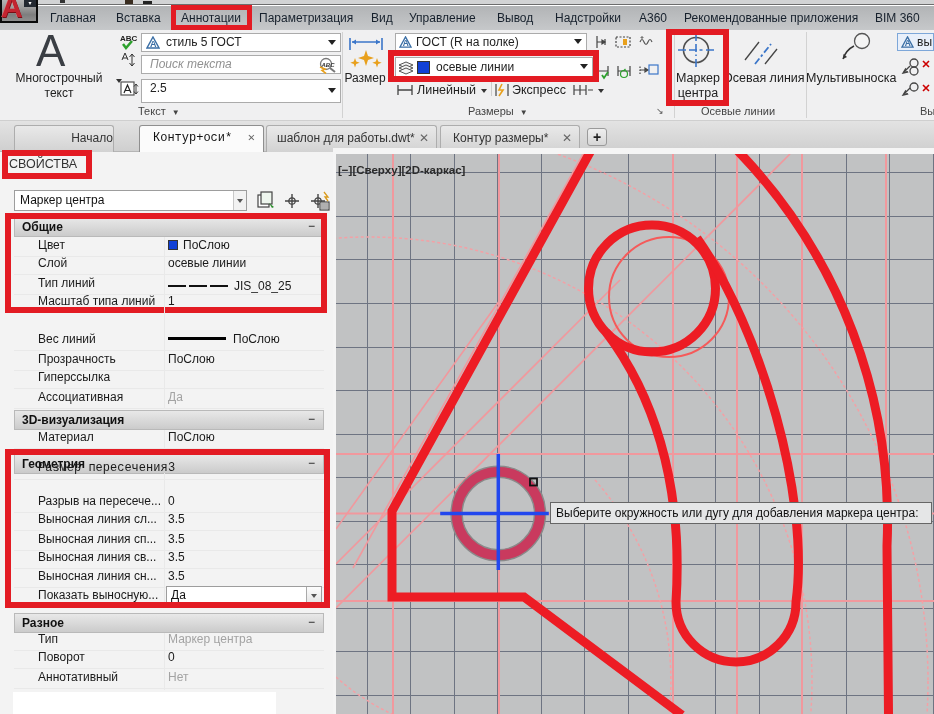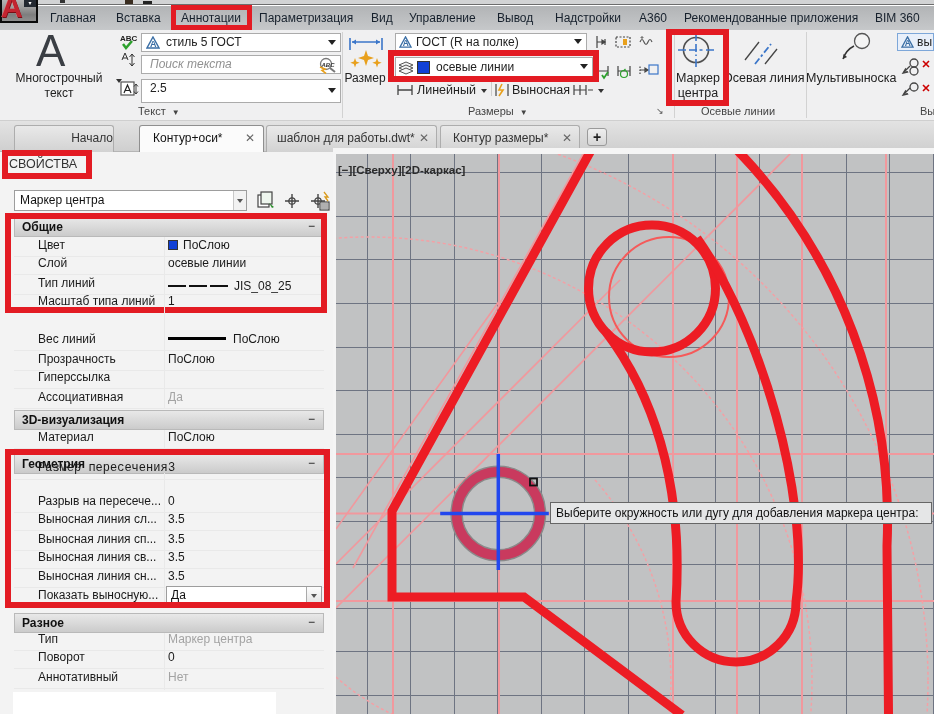--- a/index.html
+++ b/index.html
@@ -116,21 +116,21 @@
 <svg class="abs" style="left:396px;top:52px;" width="18" height="16" viewBox="0 0 18 16">
         <path d="M2,3 v10 M16,3 v10 M2,8 h14" stroke="#444" stroke-width="1.3"></path>
       </svg>
 <div class="abs" style="left:417px;top:53px;font-size:12.5px;color:#222;">Линейный</div>
 <div class="abs" style="left:481px;top:59px;width:0;height:0;border-left:3.5px solid transparent;border-right:3.5px solid transparent;border-top:4px solid #333;"></div>
 <div class="abs" style="left:491px;top:52px;width:1px;height:14px;background:#ccc;"></div>
 <svg class="abs" style="left:494px;top:52px;" width="16" height="16" viewBox="0 0 16 16">
         <path d="M2,2 v12 M14,2 v12" stroke="#444" stroke-width="1.2"></path>
         <path d="M8,2 l-3,6 h4 l-4,6" stroke="#e8a01c" stroke-width="1.6" fill="none"></path>
       </svg>
-<div class="abs" style="left:512px;top:53px;font-size:12.5px;color:#222;">Выносная</div>
+<div class="abs" style="left:512px;top:53px;font-size:12.5px;color:#222;">Экспресс</div>
 <svg class="abs" style="left:572px;top:52px;" width="22" height="16" viewBox="0 0 22 16">
         <path d="M2,3 v10 M8,3 v10 M14,3 v10 M2,8 h12 M16,8 h5" stroke="#444" stroke-width="1.2"></path>
       </svg>
 <div class="abs" style="left:598px;top:59px;width:0;height:0;border-left:3.5px solid transparent;border-right:3.5px solid transparent;border-top:4px solid #333;"></div>
 <svg class="abs" style="left:592px;top:2px;" width="82" height="66" viewBox="0 0 82 66">
 <g stroke="#444" stroke-width="1.2" fill="none">
 <path d="M5,4 v12 M5,10 h8 M13,7 v6"></path>
           <path d="M13,10 l-3,-2 v4 Z" fill="#444"></path>
 <rect x="24" y="5" width="14" height="10" stroke-dasharray="2,1.5"></rect>
           <rect x="31" y="7" width="4" height="6" fill="#e8a01c" stroke="none"></rect>
@@ -191,21 +191,21 @@
 </g>
       </svg>
 <div class="plabel" style="left:920px;">Вы</div>
 
 <div class="redbox" style="left:388px;top:20px;width:211px;height:32px;"></div>
 <div class="redbox" style="left:666px;top:-1px;width:63px;height:77px;"></div>
 </div>
 </div>
 <div class="abs" id="ftabs">
 <span class="ftab" style="left:14px;width:100px;background:linear-gradient(#e9e9e9,#d2d2d2);border:1px solid #adadad;border-bottom:none;border-radius:3px 3px 0 0;text-align:right;">Начало</span>
-<span class="ftab" style="left:139px;width:125px;background:#fbfbfb;border:1px solid #8f8f8f;border-bottom:none;border-radius:3px 3px 0 0;color:#111;"><span style="padding-left:13px;">Контур+оси*</span><span style="position:absolute;right:8px;color:#666;">✕</span></span>
+<span class="ftab" style="left:139px;width:125px;background:#fbfbfb;border:1px solid #8f8f8f;border-bottom:none;border-radius:3px 3px 0 0;color:#111;font-family:Liberation Mono, monospace;"><span style="padding-left:13px;">Контур+оси*</span><span style="position:absolute;right:8px;color:#666;">✕</span></span>
 <span class="ftab" style="left:266px;width:171px;background:linear-gradient(#e9e9e9,#d2d2d2);border:1px solid #adadad;border-bottom:none;border-radius:3px 3px 0 0;"><span style="padding-left:10px;">шаблон для работы.dwt*</span><span style="position:absolute;right:7px;color:#666;">✕</span></span>
 <span class="ftab" style="left:440px;width:140px;background:linear-gradient(#e9e9e9,#d2d2d2);border:1px solid #adadad;border-bottom:none;border-radius:3px 3px 0 0;"><span style="padding-left:12px;">Контур размеры*</span><span style="position:absolute;right:7px;color:#666;">✕</span></span>
 <span class="abs" style="left:587px;top:7px;width:20px;height:18px;background:linear-gradient(#efefef,#d6d6d6);border:1px solid #9a9a9a;border-radius:3px;color:#222;font-size:14px;font-weight:bold;text-align:center;line-height:16px;">+</span>
 </div>
 <div class="abs" id="palette">
     <div class="abs" style="left:9px;top:5px;font-size:12.5px;color:#333;">СВОЙСТВА</div>
 <div class="redbox" style="left:2px;top:-2px;width:90px;height:29px;"></div>
 <div class="abs" style="left:14px;top:38px;width:233px;height:21px;background:#fff;border:1px solid #9d9d9d;font-size:12px;color:#111;line-height:19px;"><span style="padding-left:5px;">Маркер центра</span><span style="position:absolute;right:0;top:0;width:13px;height:19px;border-left:1px solid #c8c8c8;background:#f2f2f2;">
         <span style="position:absolute;left:3px;top:8px;width:0;height:0;border-left:3.5px solid transparent;border-right:3.5px solid transparent;border-top:4px solid #555;"></span>
       </span></div>

